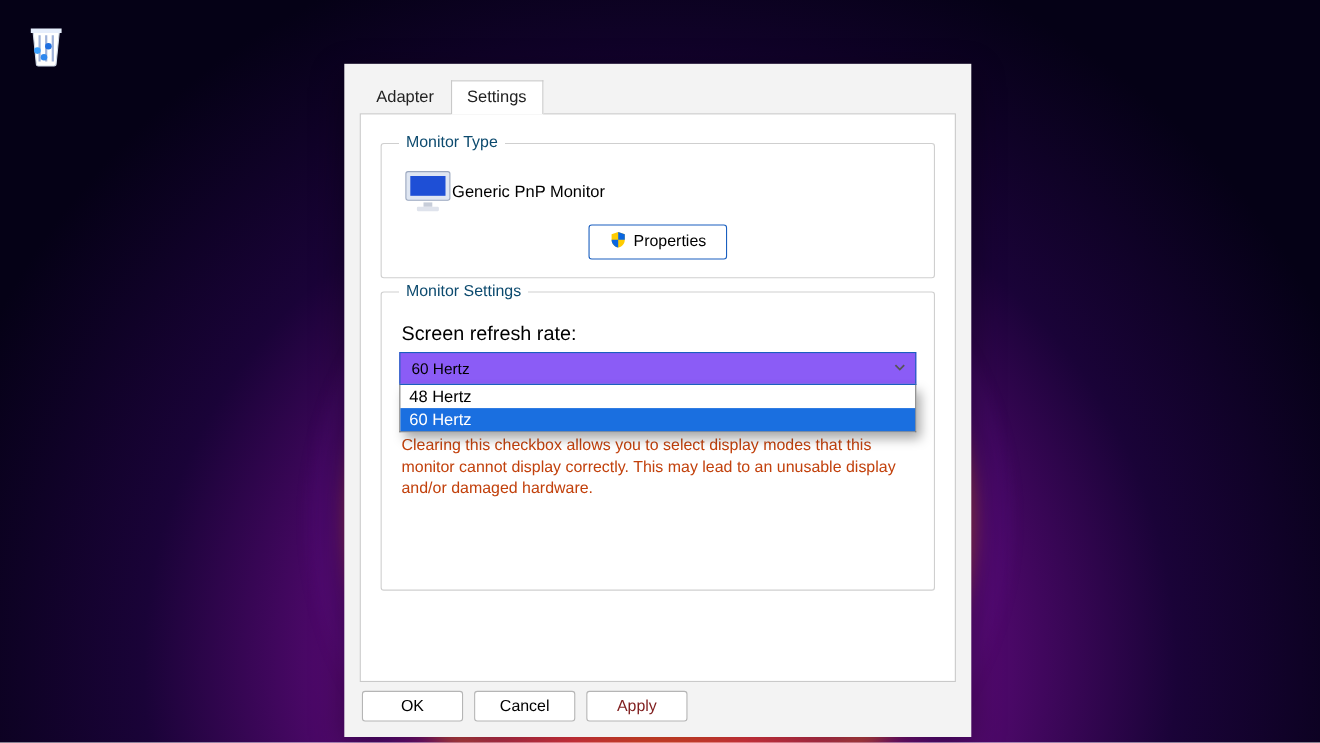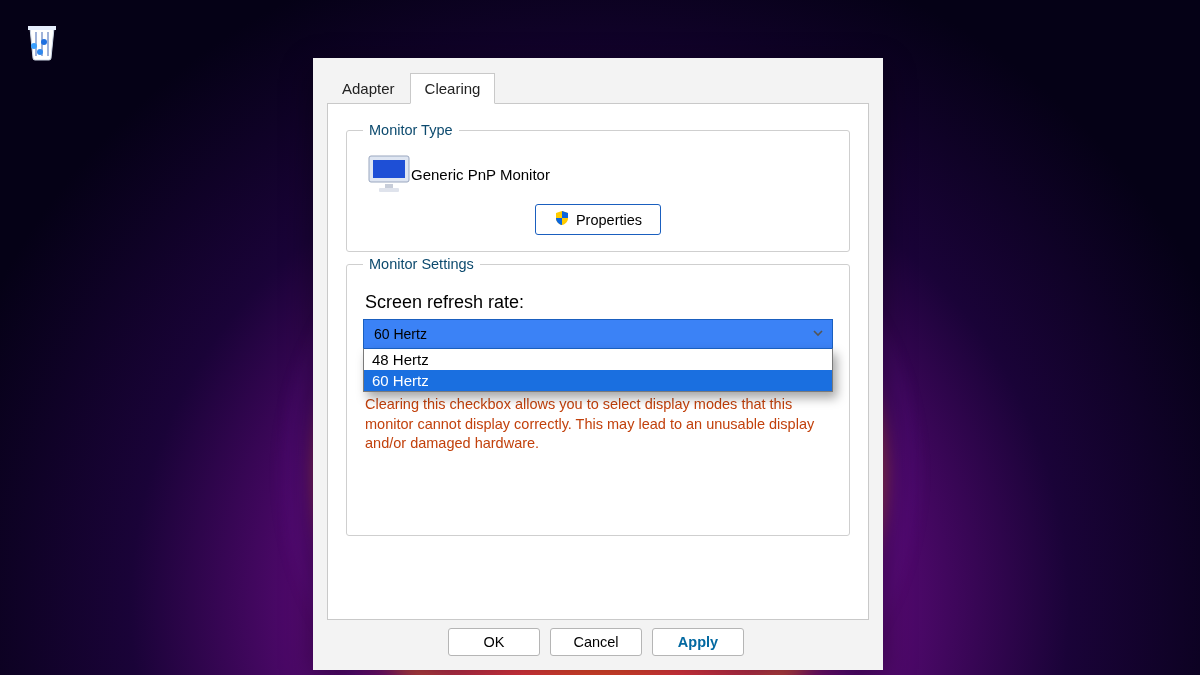--- a/index.html
+++ b/index.html
@@ -97,21 +97,21 @@
     background: #fff;
     padding: 5px 18px;
     font-size: 14.5px;
     color: #000;
     cursor: pointer;
   }
   .label { display:block; margin: 8px 0 6px 2px; font-size:18px; }
   .combobox {
     position: relative;
     border: 1.5px solid #1a5fbf;
-    background: #3b82f6;
+    background: #8b5cf6;
     height: 30px;
     display: flex;
     align-items: center;
     padding: 0 10px;
     cursor: pointer;
   }
   .combobox .chev {
     position: absolute;
     right: 8px; top: 50%;
     transform: translateY(-50%);
@@ -137,35 +137,35 @@
   .hint {
     margin-top: 46px;
     color: #c2410c;
     font-size: 14.5px;
     line-height: 1.35;
     padding: 0 2px;
   }
   .settings-group { margin-top: 18px; min-height: 280px; }
   .buttonbar {
     display: flex;
-    justify-content: center;
+    justify-content: flex-start;
     gap: 10px;
     padding: 0 20px 14px 16px;
   }
   .btn {
     min-width: 92px;
     padding: 5px 14px;
     background: #fff;
     border: 1px solid #b5b5b5;
     border-radius: 3px;
     font-size: 14.5px;
     cursor: pointer;
     text-align: center;
   }
-  .btn.disabled { color: #0369a1; cursor: default; font-weight: bold; }
+  .btn.disabled { color: #7f1d1d; cursor: default; }
 </style>
 </head>
 <body>
 
 <div class="ring"></div>
 
 <div class="recycle" title="Recycle Bin">
   <svg viewBox="0 0 40 44" width="40" height="44">
     <path d="M8 10 L32 10 L29 40 Q29 42 27 42 L13 42 Q11 42 11 40 Z" fill="#ffffff" stroke="#cfd8e6" stroke-width="1"></path>
     <path d="M14 14 L14 38 M20 14 L20 38 M26 14 L26 38" stroke="#9fb2d9" stroke-width="2" fill="none"></path>
@@ -173,21 +173,21 @@
     <circle cx="12" cy="28" r="3" fill="#3aa0ff"></circle>
     <circle cx="22" cy="24" r="3" fill="#1e6fe0"></circle>
     <circle cx="18" cy="34" r="3" fill="#2f88ee"></circle>
   </svg>
 </div>
 
 <div class="dialog">
 
   <div class="tabbar">
     <div class="tab">Adapter</div>
-    <div class="tab active">Clearing</div>
+    <div class="tab active">Settings</div>
   </div>
 
   <div class="tabpanel">
 
     <fieldset class="group">
       <legend>Monitor Type</legend>
       <div class="monitor-row">
         <span class="monitor-icon">
           <svg viewBox="0 0 44 40" width="44" height="40">
             <rect x="2" y="2" width="40" height="26" rx="2" fill="#dfe6f2" stroke="#9aa7bf"></rect>

